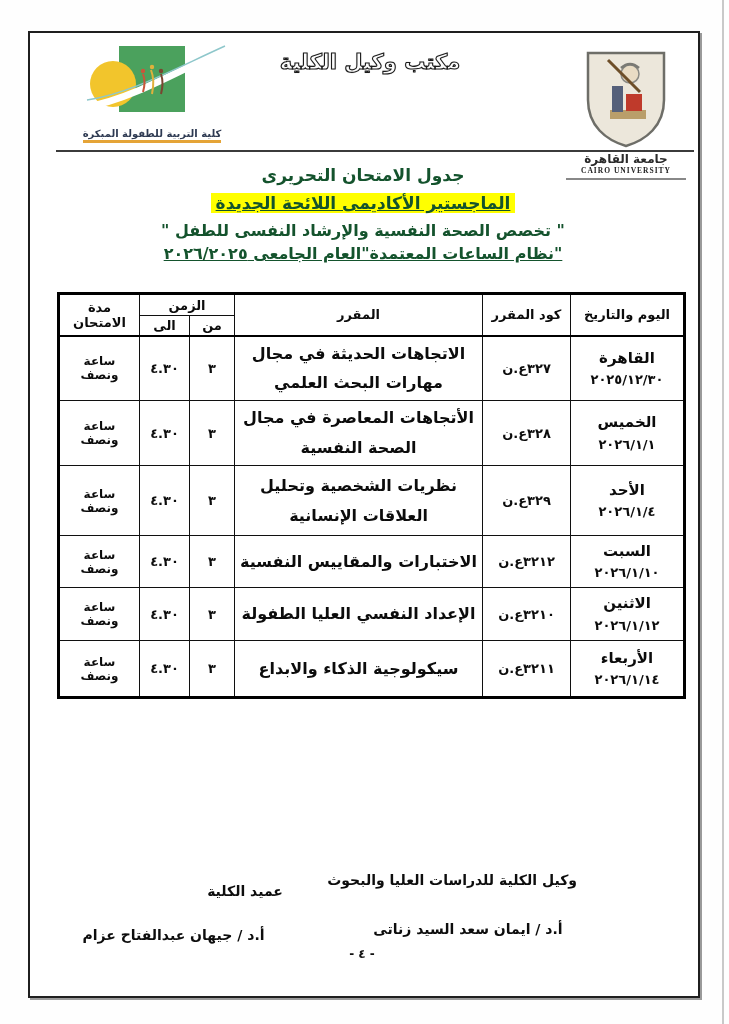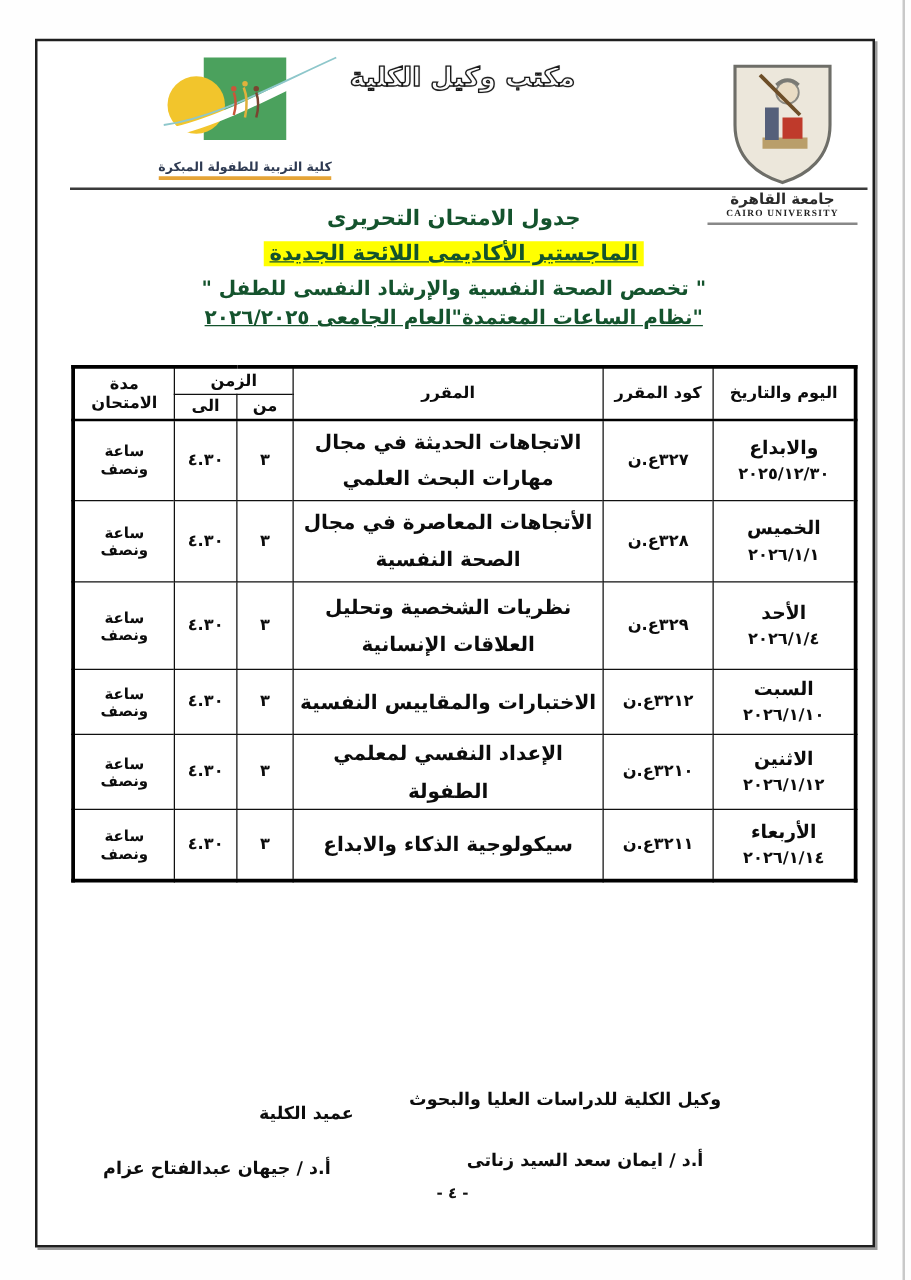--- a/index.html
+++ b/index.html
@@ -3,21 +3,21 @@
 <meta charset="utf-8">
 <style>
   html,body{margin:0;padding:0;background:#fff;}
   .page{position:relative;width:729px;height:1024px;background:#fefefe;overflow:hidden;
         font-family:"DejaVu Sans",sans-serif;color:#111;}
   
   .frame{position:absolute;left:28px;top:31px;width:668px;height:963px;
          border:2px solid #1f1f1f;box-shadow:2px 2px 0 #9a9a9a;background:#fff;}
   .scan-edge{position:absolute;top:0;height:1024px;width:2px;background:#c9c9c9;}
   
-  .college-logo{position:absolute;left:76px;top:44px;width:152px;text-align:center;margin-left:44px;}
+  .college-logo{position:absolute;left:76px;top:44px;width:152px;text-align:center;}
   .college-caption{font-size:10px;font-weight:bold;color:#2e3a52;display:inline-block;
          border-bottom:3px solid #e5a437;padding-bottom:1px;margin-top:2px;direction:rtl;}
   .office-text{position:absolute;left:245px;top:52px;width:250px;text-align:center;direction:rtl;}
   .office-line{font-size:21px;font-weight:bold;color:#fcfcfc;
          -webkit-text-stroke:1.1px #1b1b1b;text-shadow:0 0 1px #1b1b1b;line-height:1.0;}
   .office-line.l1{margin-bottom:22px;}
   .cairo-logo{position:absolute;left:566px;top:50px;width:120px;text-align:center;}
   .univ-ar{font-size:12px;font-weight:bold;color:#2b2b2b;direction:rtl;margin-top:-2px;}
   .univ-en{font-size:7.5px;font-weight:bold;letter-spacing:1px;color:#222;
          font-family:"Liberation Serif",serif;border-bottom:2px solid #888;padding-bottom:3px;}
@@ -121,21 +121,21 @@
         <th rowspan="2">مدة الامتحان</th>
       </tr>
       <tr class="hdr2">
         <th>من</th>
         <th>الى</th>
       </tr>
     </thead>
     <tbody>
       <tr class="r1">
         <td class="daycell">
-            <div class="dayname">والابداع</div>
+            <div class="dayname">القاهرة</div>
             <div class="daydate">٢٠٢٥/١٢/٣٠</div>
           </td>
         <td class="code">٣٢٧ع.ن</td>
         <td class="course">الاتجاهات الحديثة في مجال مهارات البحث العلمي</td>
         <td class="tfrom">٣</td>
         <td class="tto">٤.٣٠</td>
         <td class="dur">ساعة ونصف</td>
       </tr>
       <tr class="r2">
         <td class="daycell">
@@ -169,21 +169,21 @@
         <td class="tfrom">٣</td>
         <td class="tto">٤.٣٠</td>
         <td class="dur">ساعة ونصف</td>
       </tr>
       <tr class="r5">
         <td class="daycell">
             <div class="dayname">الاثنين</div>
             <div class="daydate">٢٠٢٦/١/١٢</div>
           </td>
         <td class="code">٣٢١٠ع.ن</td>
-        <td class="course">الإعداد النفسي لمعلمي الطفولة</td>
+        <td class="course">الإعداد النفسي العليا الطفولة</td>
         <td class="tfrom">٣</td>
         <td class="tto">٤.٣٠</td>
         <td class="dur">ساعة ونصف</td>
       </tr>
       <tr class="r6">
         <td class="daycell">
             <div class="dayname">الأربعاء</div>
             <div class="daydate">٢٠٢٦/١/١٤</div>
           </td>
         <td class="code">٣٢١١ع.ن</td>

